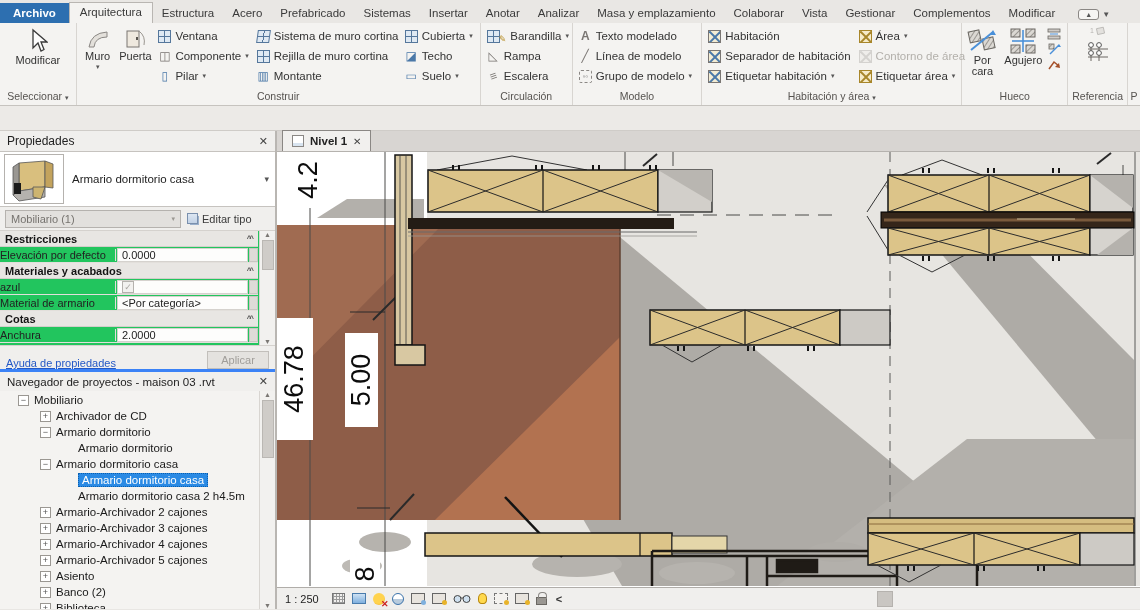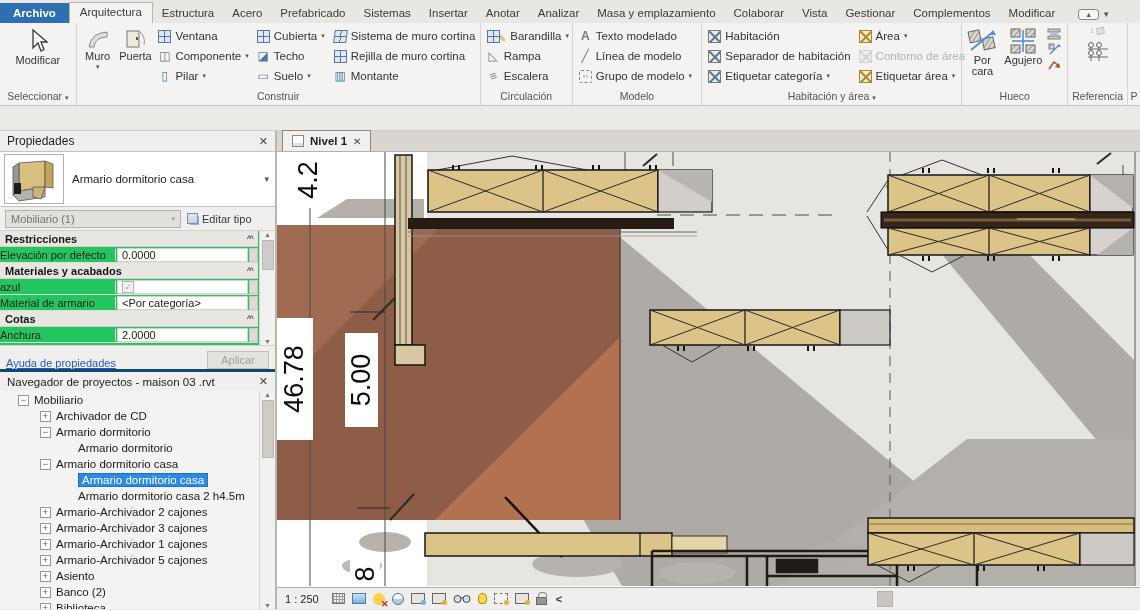--- a/index.html
+++ b/index.html
@@ -44,21 +44,21 @@
   .mini-pencil{font-size:9px;color:#b58a1f;margin-left:-5px;margin-top:6px}
 
   
   .options{height:25px;background:#eceae7;border-bottom:1px solid #cfccc8}
 
   
   .workspace{display:flex;height:478px}
   .leftcol{width:277px;display:flex;flex-direction:column;background:#e4e2df;border-right:2px solid #b9b6b2}
 
   
-  .props{height:241px;background:#f0efed;display:flex;flex-direction:column;border-bottom:3px solid #0c4a6e}
+  .props{height:241px;background:#f0efed;display:flex;flex-direction:column;border-bottom:3px solid #3b82f6}
   .ptitle{height:20px;display:flex;align-items:center;font-size:12px;color:#222;padding:0 7px}
   .ptitle .x{margin-left:auto;font-size:11px;color:#444}
   .typerow{height:56px;background:#fff;border:1px solid #c6c3bf;border-left:none;border-right:none;display:flex;align-items:center;padding:2px 6px 2px 4px;gap:8px}
   .thumb{width:60px;height:50px;background:#fff;border:1px solid #b5b2ae;flex:none}
   .typename{font-size:11.5px;color:#222}
   .typerow .dd{margin-left:auto;font-size:9px}
   .filterrow{height:23px;display:flex;align-items:center;gap:6px;padding:2px 5px;background:#f0efed}
   .combo{width:176px;height:18px;background:#e2e0dd;border:1px solid #b5b2ae;font-size:11px;color:#76736f;display:flex;align-items:center;padding:0 5px}
   .combo .dd{margin-left:auto;color:#9a9792}
   .edtype{display:flex;align-items:center;gap:4px;font-size:11px;color:#3a3a3a}
@@ -198,48 +198,48 @@
               <span class="ic ic-gr">◫</span>
               <span>Componente</span>
               <span class="dd">▾</span>
             </div>
           <div class="rbtn">
               <span class="ic ic-ch">▯</span>
               <span>Pilar</span>
               <span class="dd">▾</span>
             </div>
         </div>
+        <div class="col" style="width:146px">
+          <div class="rbtn">
+              <span class="ic ic-grid" style="transform:skewX(-8deg)"></span>
+              <span>Sistema de muro cortina</span>
+            </div>
+          <div class="rbtn">
+              <span class="ic ic-grid"></span>
+              <span>Rejilla de muro cortina</span>
+            </div>
+          <div class="rbtn">
+              <span class="ic ic-ch">▥</span>
+              <span>Montante</span>
+            </div>
+        </div>
         <div class="col" style="width:92px">
           <div class="rbtn">
               <span class="ic ic-grid"></span>
               <span>Cubierta</span>
               <span class="dd">▾</span>
             </div>
           <div class="rbtn">
               <span class="ic ic-ch">◪</span>
               <span>Techo</span>
             </div>
           <div class="rbtn">
               <span class="ic ic-ch">▭</span>
               <span>Suelo</span>
               <span class="dd">▾</span>
-            </div>
-        </div>
-        <div class="col" style="width:146px">
-          <div class="rbtn">
-              <span class="ic ic-grid" style="transform:skewX(-8deg)"></span>
-              <span>Sistema de muro cortina</span>
-            </div>
-          <div class="rbtn">
-              <span class="ic ic-grid"></span>
-              <span>Rejilla de muro cortina</span>
-            </div>
-          <div class="rbtn">
-              <span class="ic ic-ch">▥</span>
-              <span>Montante</span>
             </div>
         </div>
       </div>
       <div class="plabel">Construir</div>
     </div>
 
     <div class="panel" style="width:92px">
       <div class="pbody">
         <div class="col">
           <div class="rbtn">
@@ -288,21 +288,21 @@
           <div class="rbtn">
               <span class="ic ic-x"></span>
               <span>Habitación</span>
             </div>
           <div class="rbtn">
               <span class="ic ic-x"></span>
               <span>Separador de habitación</span>
             </div>
           <div class="rbtn">
               <span class="ic ic-x"></span>
-              <span>Etiquetar categoría</span>
+              <span>Etiquetar habitación</span>
               <span class="dd">▾</span>
             </div>
         </div>
         <div class="col" style="width:104px">
           <div class="rbtn">
               <span class="ic ic-x gold"></span>
               <span>Área</span>
               <span class="dd">▾</span>
             </div>
           <div class="rbtn dis">
@@ -508,21 +508,21 @@
             <div class="trow l1">
                 <span class="eb">+</span>
                 <span>Armario-Archivador 2 cajones</span>
               </div>
             <div class="trow l1">
                 <span class="eb">+</span>
                 <span>Armario-Archivador 3 cajones</span>
               </div>
             <div class="trow l1">
                 <span class="eb">+</span>
-                <span>Armario-Archivador 1 cajones</span>
+                <span>Armario-Archivador 4 cajones</span>
               </div>
             <div class="trow l1">
                 <span class="eb">+</span>
                 <span>Armario-Archivador 5 cajones</span>
               </div>
             <div class="trow l1">
                 <span class="eb">+</span>
                 <span>Asiento</span>
               </div>
             <div class="trow l1">

